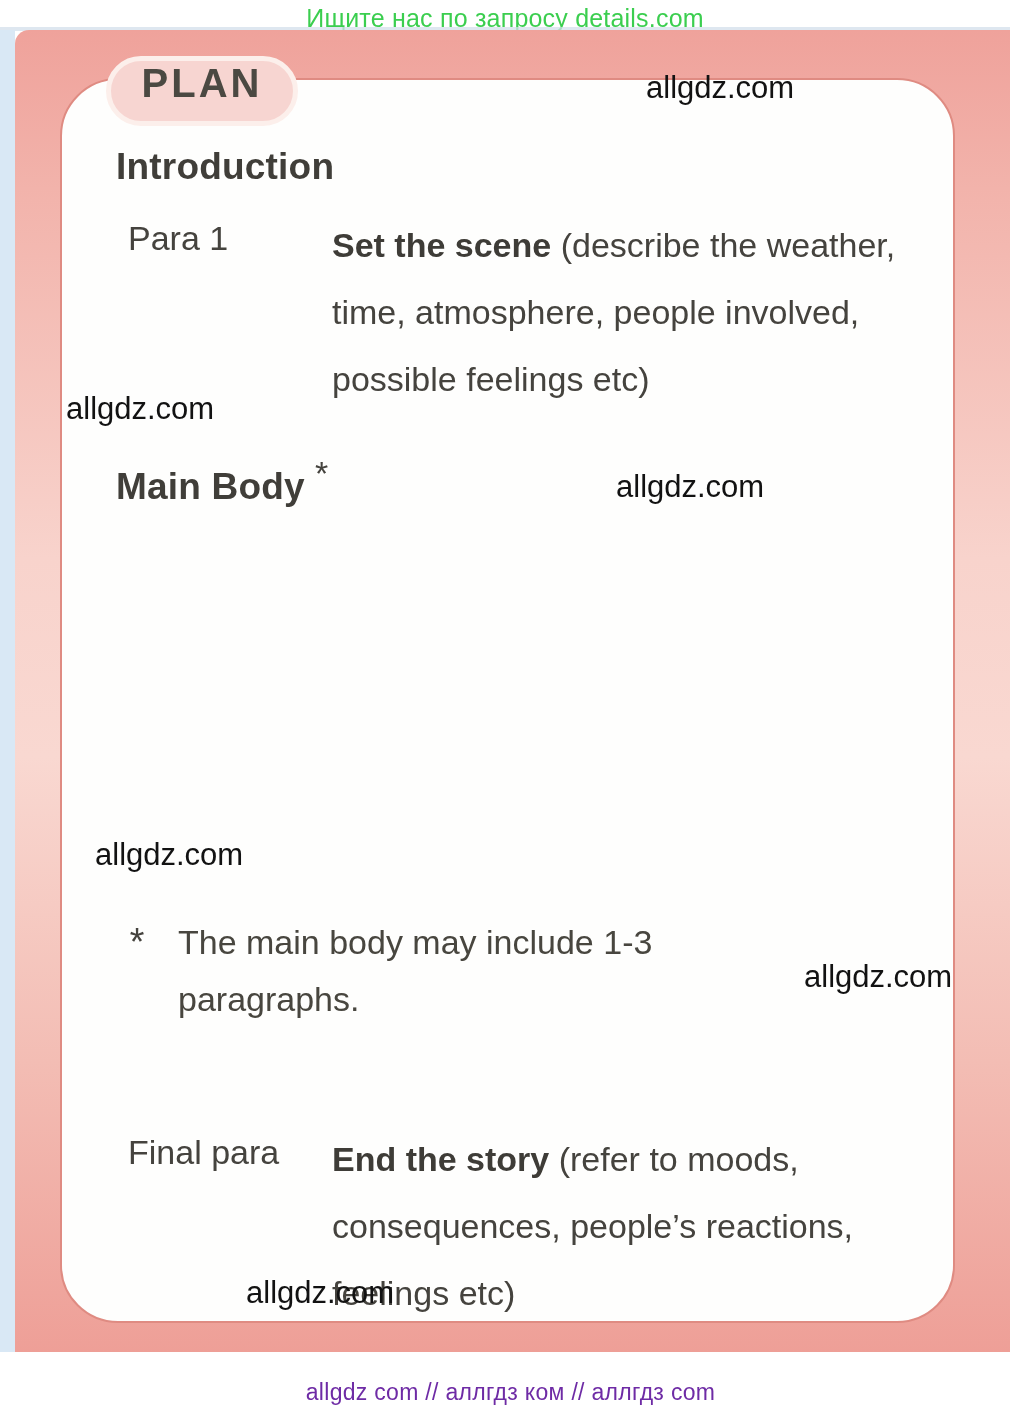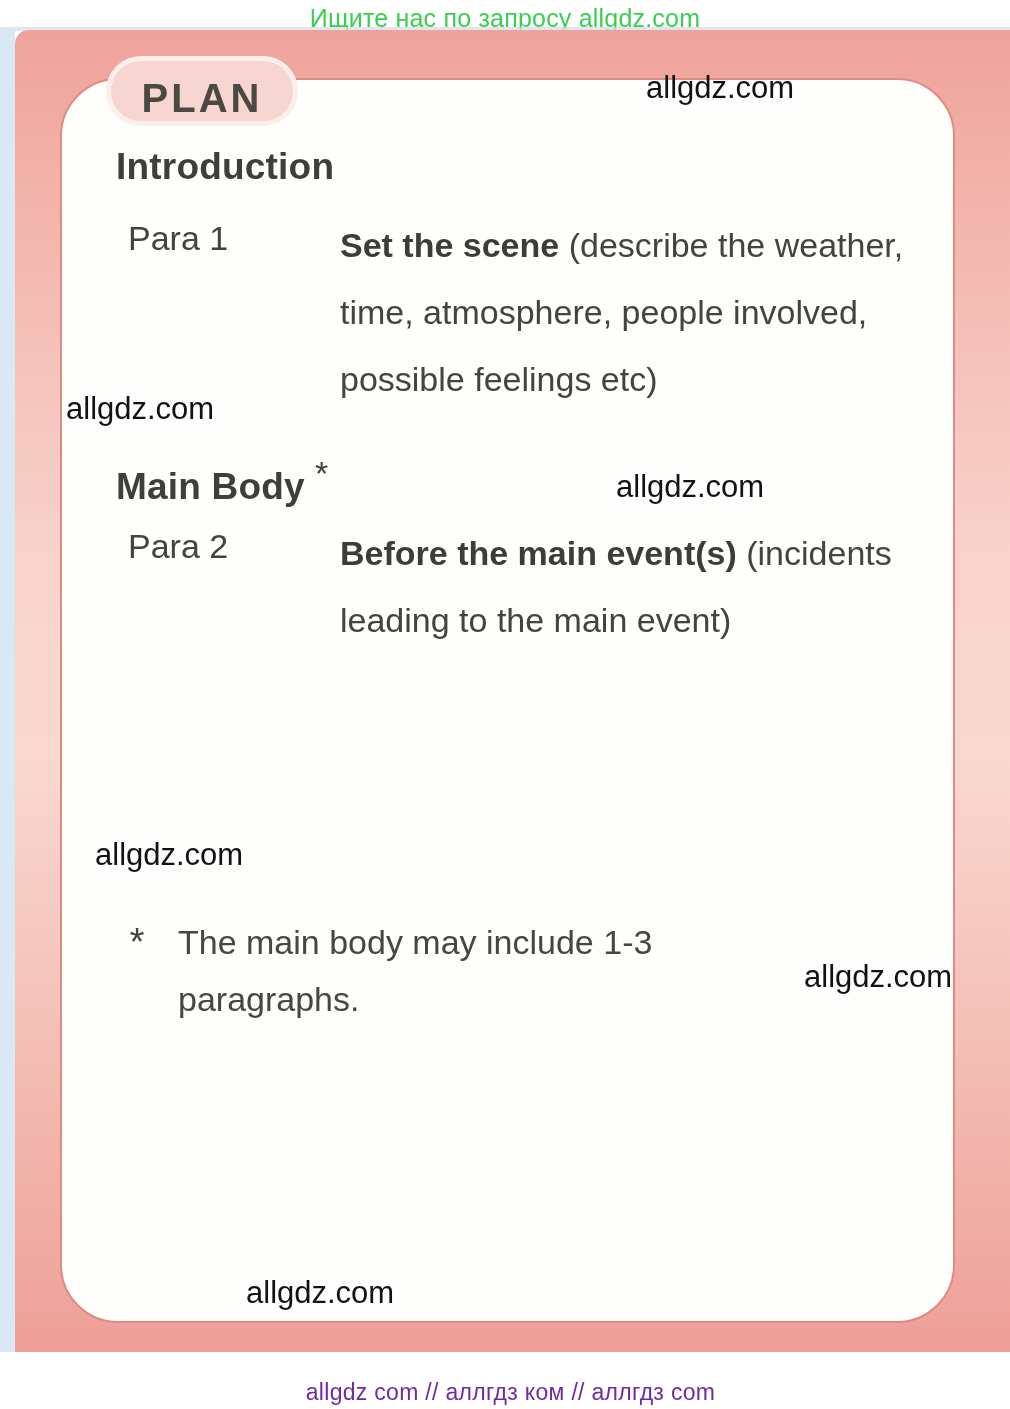--- a/index.html
+++ b/index.html
@@ -27,35 +27,35 @@
     background:linear-gradient(180deg,#efa29b 0%,#f2b3ab 12%,#f8d3cc 40%,#f9d8d1 55%,#f3bdb4 78%,#ee9f97 100%);
     border-top-left-radius:14px;
   }
   .white-card {
     position:absolute; left:60px; top:78px; width:895px; height:1245px;
     background:#fefefd; border:2px solid #df8b82; border-radius:58px;
   }
   .plan-pill {
     position:absolute; left:106px; top:56px; width:192px; height:70px;
     background:#f7d5d1; border:5px solid #fcefeb; border-radius:38px;
-    display:flex; align-items:flex-end; justify-content:center;
+    display:flex; align-items:flex-start; justify-content:center;
   }
   .plan-pill span {
     font-size:40px; font-weight:700; color:#4b4942; letter-spacing:3px;
   }
   .heading {
     position:absolute; left:116px;
     font-size:37px; font-weight:700; color:#403e39; letter-spacing:.2px;
   }
   .heading .suffix {
     font-weight:400; font-size:34px; vertical-align:14px; margin-left:10px;
     color:#45433e;
   }
   .row {
-    position:absolute; left:128px; display:flex; align-items:flex-start;gap:8px;
+    position:absolute; left:128px; display:flex; align-items:flex-start;
   }
   .row .label {
     width:204px; flex:0 0 204px;
     font-size:34px; line-height:53px; color:#45433e;
   }
   .row .desc {
     width:580px; font-size:34px; line-height:67px; color:#45433e;
   }
   .row .desc .b { font-weight:700; color:#3e3c37; }
   .footnote {
@@ -75,21 +75,21 @@
   .footer {
     position:absolute; left:0; top:1379px; width:1010px; text-align:center;
     font-size:23px; color:#6e2ba5; letter-spacing:.3px;padding-left:11px;
   }
 </style>
 </head>
 <body>
 
 <div class="stage">
 
-  <div class="top-banner">Ищите нас по запросу allgdz.com</div>
+  <div class="top-banner">Ищите нас по запросу details.com</div>
   <div class="scan-line"></div>
 
   <div class="blue-strip"></div>
   <div class="pink-frame"></div>
   <div class="white-card"></div>
 
   <div class="plan-pill">
     <span>PLAN</span>
   </div>
 
@@ -98,37 +98,37 @@
   <div class="row" style="top:212px">
     <div class="label">Para 1</div>
     <div class="desc">
       <span class="b">Set the scene</span>
       <span>(describe the weather, time, atmosphere, people involved, possible feelings etc)</span>
     </div>
   </div>
 
   <div class="heading" style="top:454px"><span>Main Body</span><span class="suffix">*</span></div>
 
-  <div class="row" style="top:520px">
-    <div class="label">Para 2</div>
-    <div class="desc">
-      <span class="b">Before the main event(s)</span>
-      <span>(incidents leading to the main event)</span>
-    </div>
-  </div>
 
   <div class="row" style="top:690px">
   </div>
 
   <div class="footnote" style="top:914px">
     <div class="marker">*</div>
     <div class="fn-text">The main body may include 1-3 paragraphs.</div>
   </div>
 
 
+  <div class="row" style="top:1126px">
+    <div class="label">Final para</div>
+    <div class="desc">
+      <span class="b">End the story</span>
+      <span>(refer to moods, consequences, people’s reactions, feelings etc)</span>
+    </div>
+  </div>
 
   <div class="watermark" style="left:646px; top:70px">allgdz.com</div>
   <div class="watermark" style="left:66px;  top:391px">allgdz.com</div>
   <div class="watermark" style="left:616px; top:469px">allgdz.com</div>
   <div class="watermark" style="left:95px;  top:837px">allgdz.com</div>
   <div class="watermark" style="left:804px; top:959px">allgdz.com</div>
   <div class="watermark" style="left:246px; top:1275px">allgdz.com</div>
 
   <div class="footer">allgdz com  //  аллгдз ком  //  аллгдз com</div>
 

